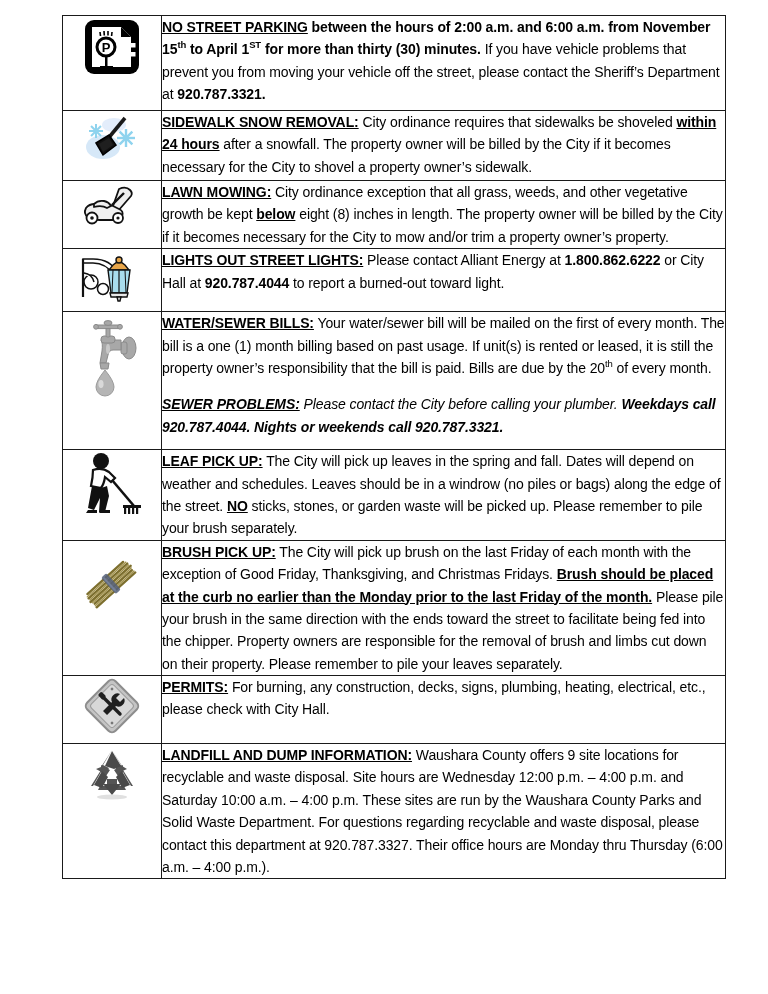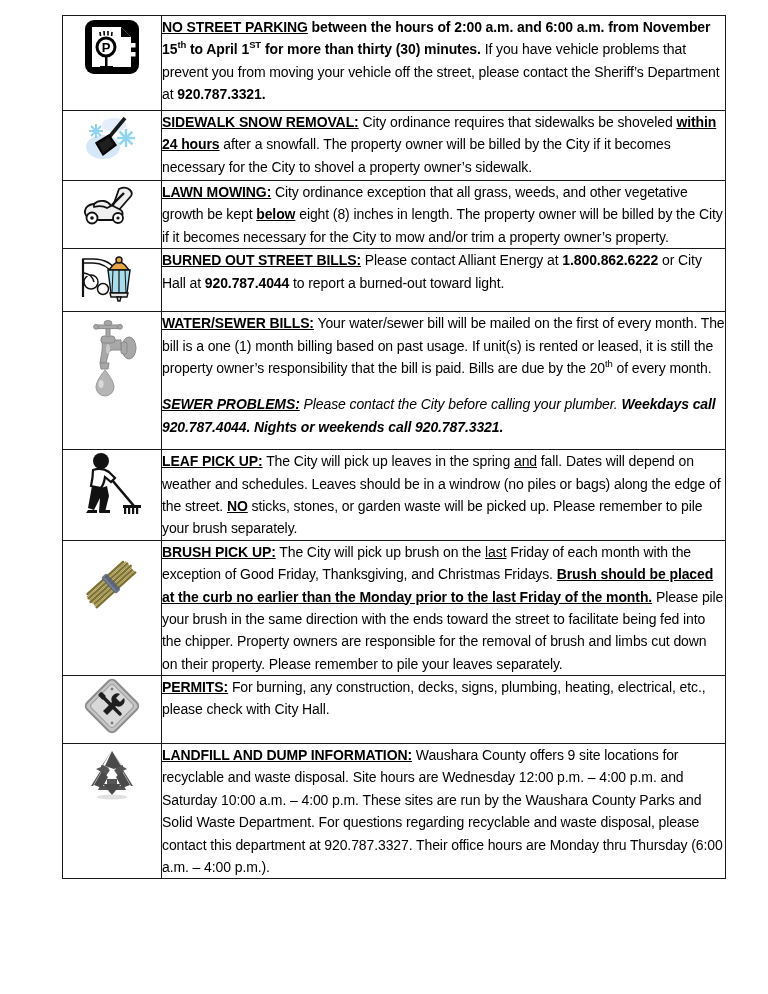--- a/index.html
+++ b/index.html
@@ -49,21 +49,21 @@
     line-height: 1.60;
     margin: 0;
     text-align: left;
     letter-spacing: -0.1px;
   }
   .para + .para {
     margin-top: 14px;
     font-style: italic;
   }
   .b { font-weight: bold; }
-  .u { text-decoration: underline; }
+  .u { }
   .bu { font-weight: bold; text-decoration: underline; }
   sup { font-size: 0.68em; vertical-align: super; line-height: 0; }
   .icon-wrap {
     display: inline-block;
     line-height: 0;
   }
 </style>
 </head>
 <body>
 
@@ -172,21 +172,21 @@
                 <line x1="42" y1="21" x2="42" y2="44" stroke-width="1.2"></line>
                 <line x1="36" y1="21" x2="35" y2="44" stroke-width="1"></line>
                 <line x1="48" y1="21" x2="49" y2="44" stroke-width="1"></line>
                 <path d="M33,44 h18 l-1,4 h-16 z" fill="#e8e8e8"></path>
                 <path d="M40,48 h4 l-1,4 h-2 z" fill="#d6d6d6"></path>
               </g>
             </svg>
           </span>
         </td>
         <td class="text-cell">
-          <p class="para"><span class="bu">BURNED OUT STREET BILLS:</span><span>  Please contact Alliant Energy at </span><span class="b">1.800.862.6222</span><span> or City Hall at </span><span class="b">920.787.4044</span><span> to report a burned-out toward light.</span></p>
+          <p class="para"><span class="bu">LIGHTS OUT STREET LIGHTS:</span><span>  Please contact Alliant Energy at </span><span class="b">1.800.862.6222</span><span> or City Hall at </span><span class="b">920.787.4044</span><span> to report a burned-out toward light.</span></p>
         </td>
       </tr>
 
       <tr style="height:138px;">
         <td class="icon-cell">
           <span class="icon-wrap">
             <svg width="66" height="92" viewBox="0 0 66 92">
               <g fill="#a8a8a8" stroke="#8a8a8a" stroke-width="1">
                 <ellipse cx="50" cy="36" rx="7" ry="11"></ellipse>
                 <rect x="42" y="30" width="6" height="12" rx="2"></rect>

